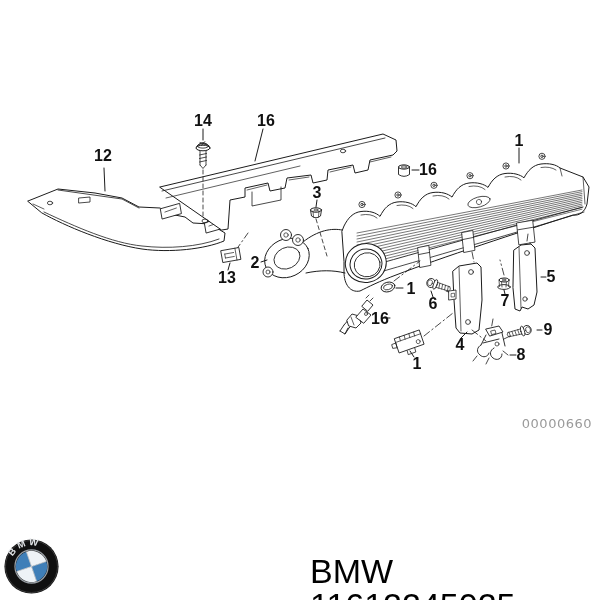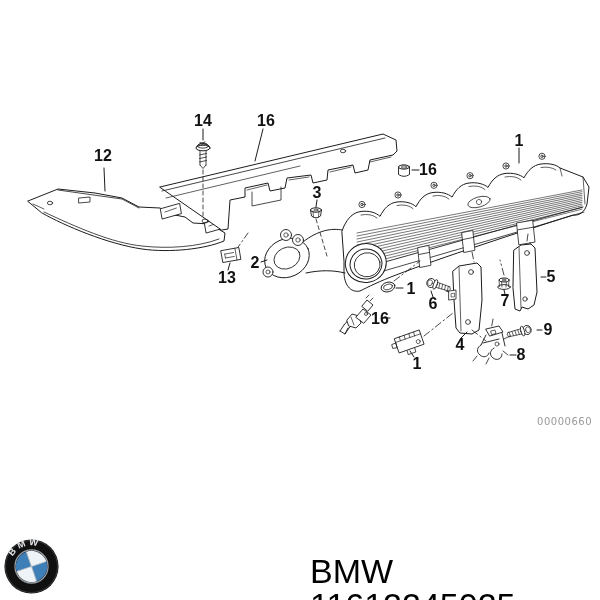--- a/index.html
+++ b/index.html
@@ -5,21 +5,21 @@
   html,body{margin:0;padding:0;background:#fff;}
   .stage{position:relative;width:600px;height:600px;background:#fff;overflow:hidden;
          font-family:"Liberation Sans",sans-serif;}
   svg{display:block;}
   .art{position:absolute;left:0;top:0;}
   .art path,.art line,.art ellipse,.art circle,.art polyline{vector-effect:non-scaling-stroke;}
   .co{position:absolute;transform:translate(-50%,-50%);
       font-family:Liberation Sans, sans-serif;font-weight:bold;font-size:16px;color:#111;
       white-space:nowrap;}
   .drawing-code{position:absolute;top:416px;right:8px;
-      font-family:"DejaVu Sans",sans-serif;font-size:10px;color:#9a9a9a;letter-spacing:.5px;}
+      font-family:"DejaVu Sans",sans-serif;font-size:13px;color:#9a9a9a;letter-spacing:.5px;}
   .footer-text{position:absolute;left:310px;top:554px;
       font-family:"Liberation Sans",sans-serif;font-size:34px;color:#000;line-height:1;}
   .logo{position:absolute;left:3px;top:538px;width:57px;height:57px;}
 </style>
 </head>
 <body>
 
 <div class="stage">
 
   <svg class="art" width="600" height="520" viewBox="0 0 600 520" stroke="#1c1c1c" stroke-width="1" fill="none" stroke-linejoin="round" stroke-linecap="round">

